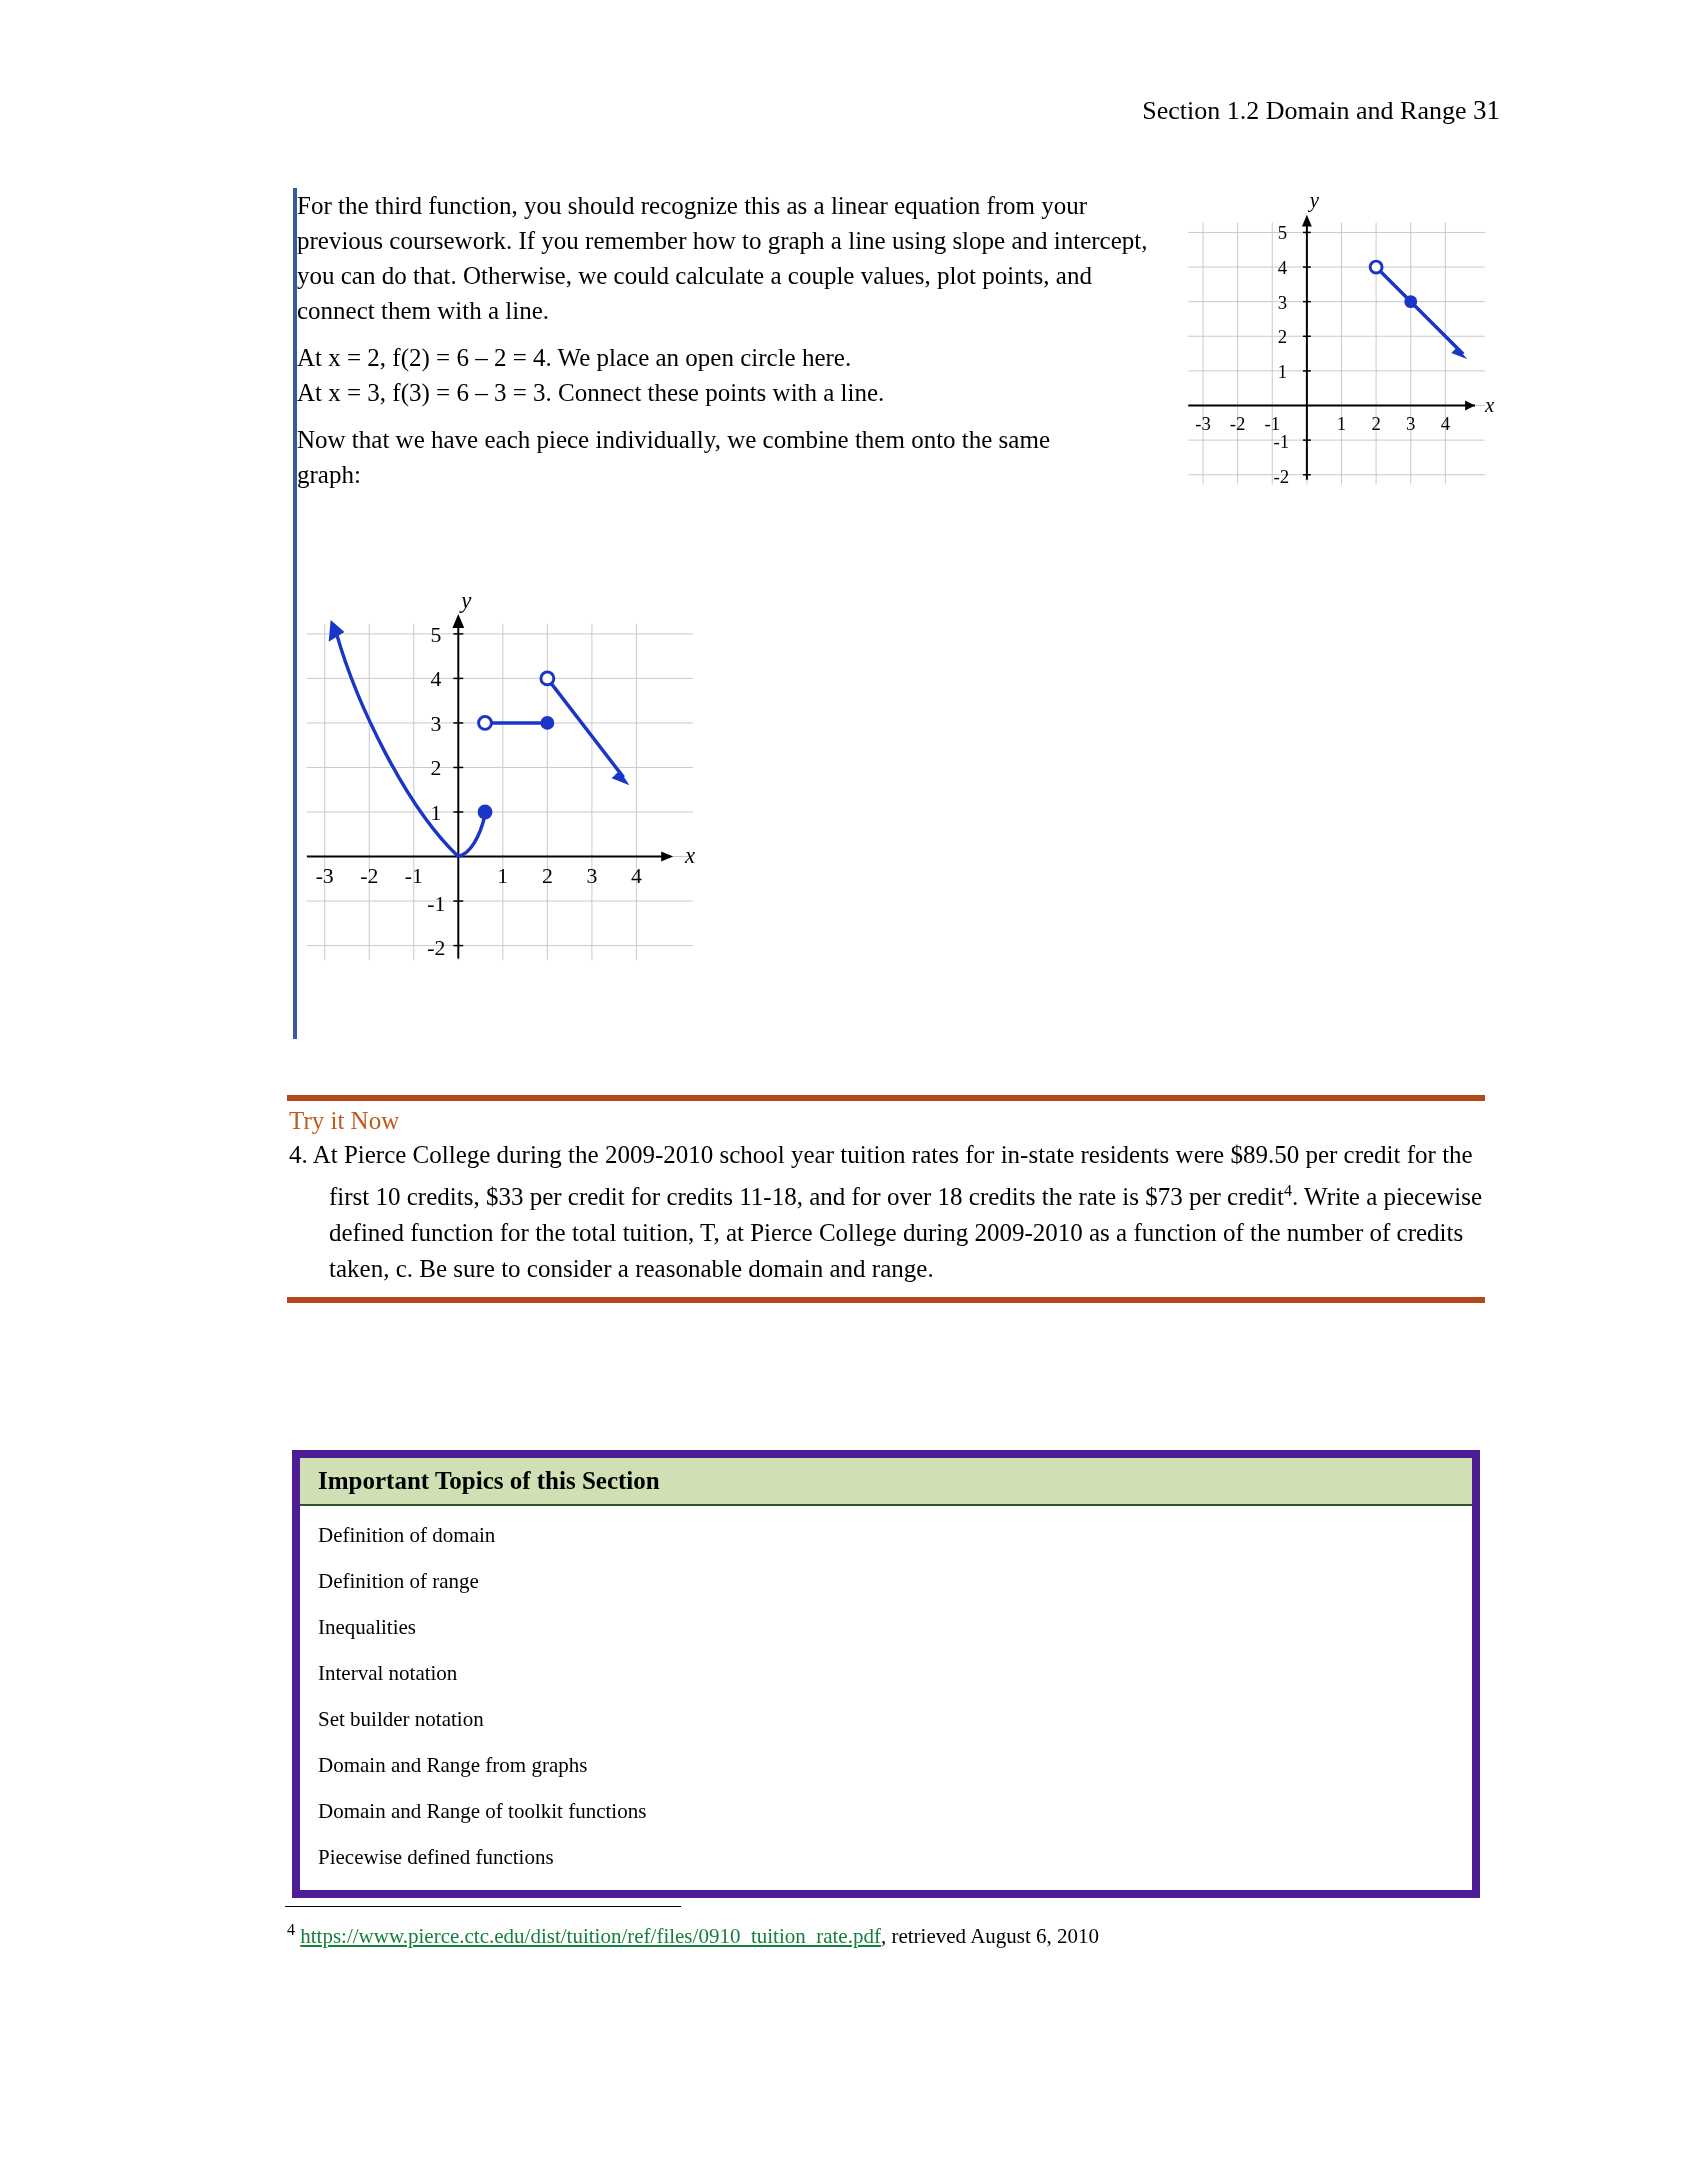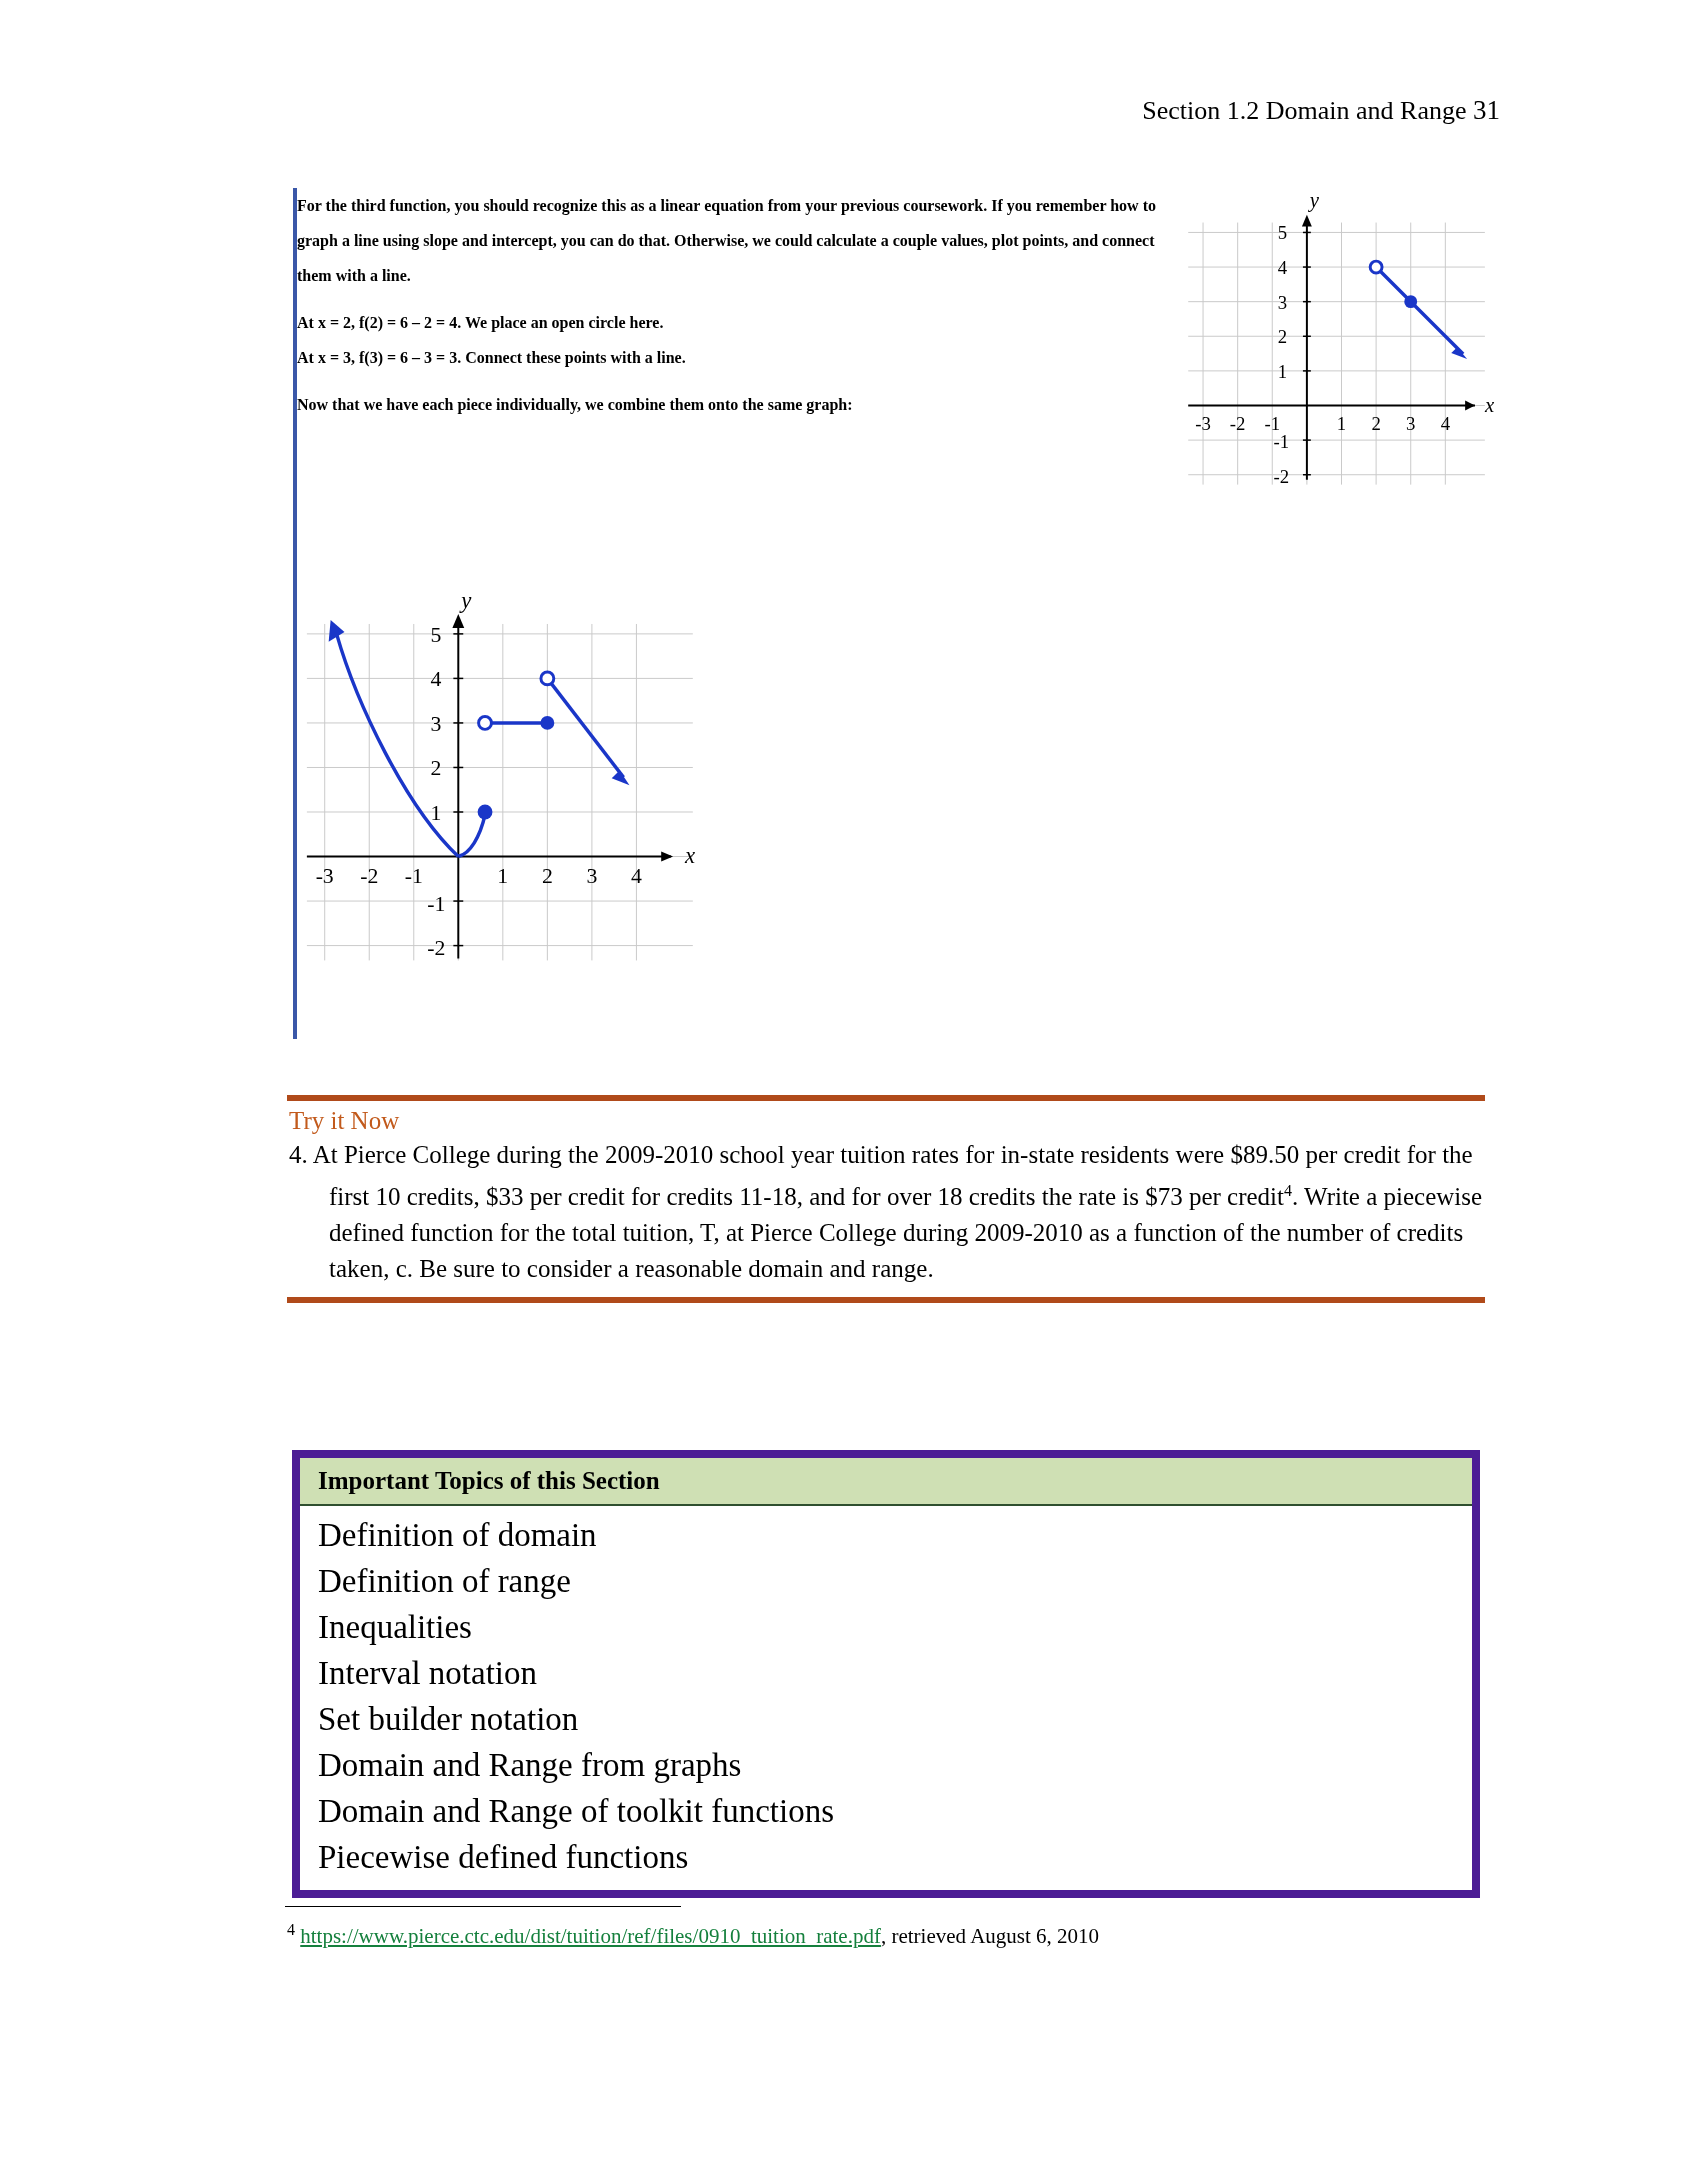--- a/index.html
+++ b/index.html
@@ -49,24 +49,23 @@
   .left-rule {
     position: absolute;
     top: 188px;
     left: 293px;
     width: 4px;
     height: 851px;
     background: #3a57a8;
   }
 
   .para {
-    font-size: 16px;
+    font-size: 25px;
     line-height: 35px;
     width: 871px;
-    font-weight: bold;
   }
   .para.spaced { margin-top: 12px; }
   .para.narrow { width: 812px; }
 
   
   .graph1 {
     position: absolute;
     top: 183px;
     left: 1178px;
     width: 327px;
@@ -122,21 +121,21 @@
     background: #cfe0b4;
     border-bottom: 2px solid #2f4f2f;
     font-weight: bold;
     font-size: 25px;
     padding: 9px 0 9px 18px;
   }
   .topics-list {
     padding: 6px 0 10px 18px;
   }
   .topics-list div {
-    font-size: 33px;
+    font-size: 21px;
     line-height: 46px;
     font-family: Liberation Serif, serif;
   }
 
   
   .footnote-rule {
     position: absolute;
     top: 1906px;
     left: 285px;
     width: 396px;

